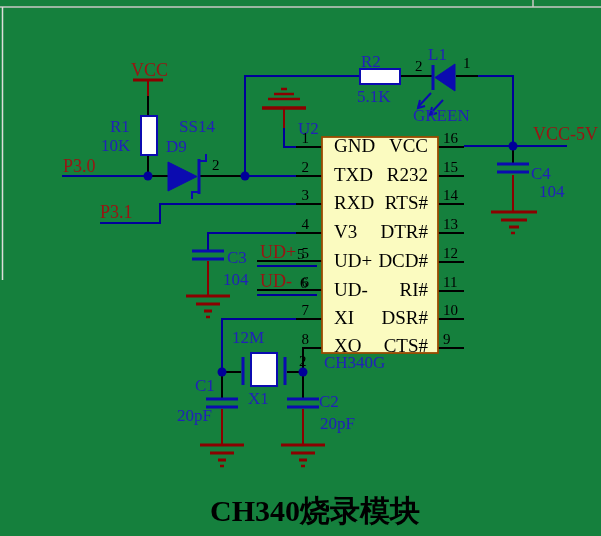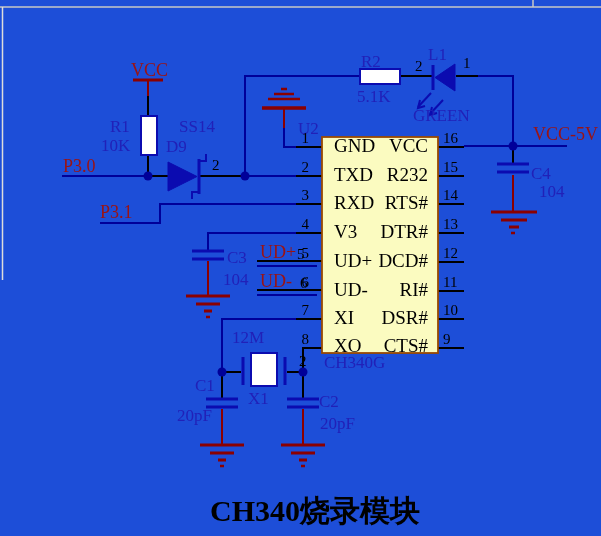--- a/index.html
+++ b/index.html
@@ -1,19 +1,19 @@
 <!DOCTYPE html>
 <html><head>
 <meta charset="utf-8">
 <style>
   html,body{margin:0;padding:0;}
   .stage{
     position:relative;
     width:601px;height:536px;
-    background:#1d4ed8;
+    background:#15803d;
     font-family:"Liberation Serif","DejaVu Serif",serif;
     overflow:hidden;
   }
   svg{position:absolute;left:0;top:0;}
   text{font-family:"Liberation Serif","DejaVu Serif",serif;}
   .net-red{fill:#9b1313;font-size:18px;}
   .blue-lbl{fill:#2121b8;font-size:17px;}
   .pin-num{fill:#000000;font-size:15px;}
   .pin-name{fill:#000000;font-size:19px;}
   .title-txt{fill:#000000;font-size:30px;font-weight:bold;}

